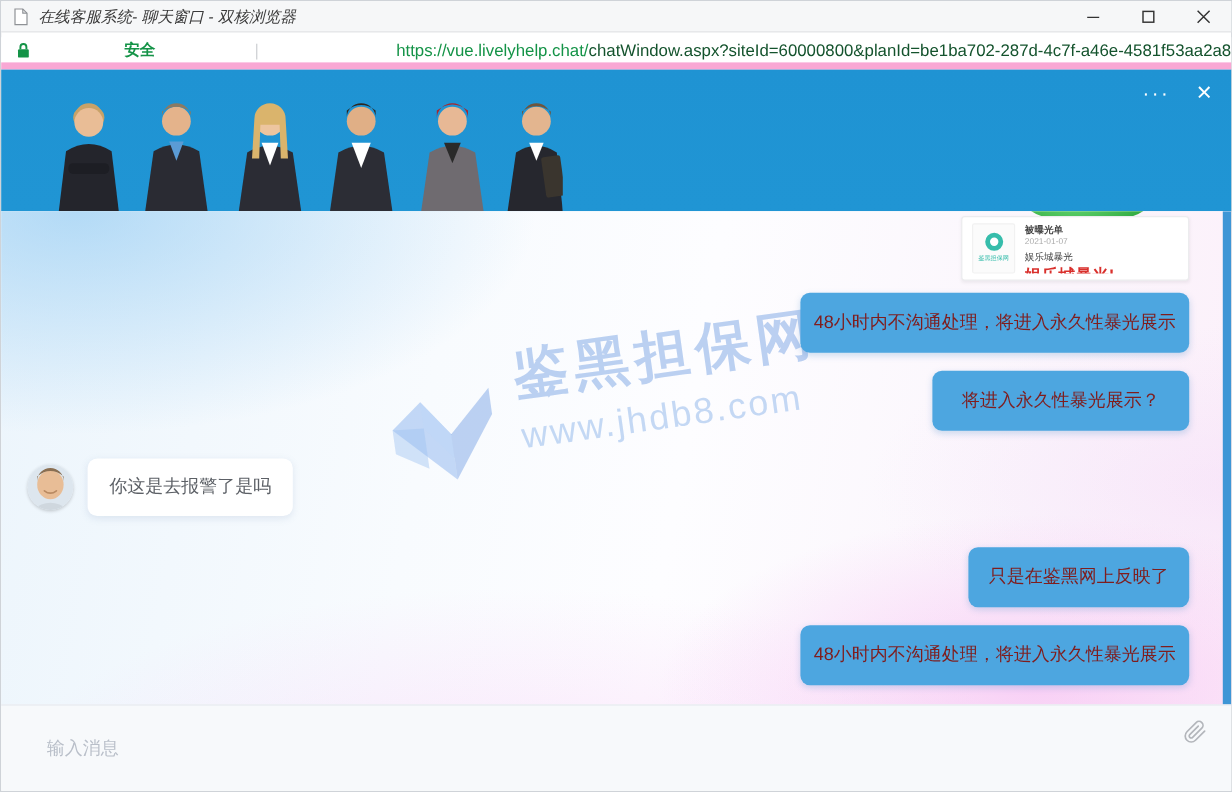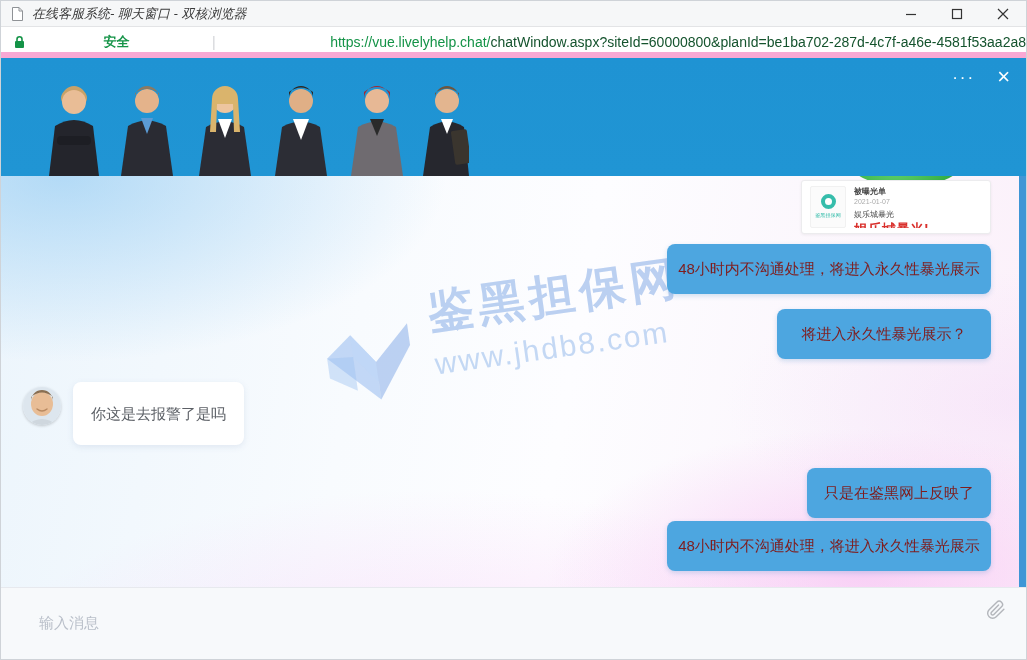--- a/index.html
+++ b/index.html
@@ -56,22 +56,22 @@
   .card-date { font-size:7px; color:#aaa; margin-top:1px; }
   .card-desc { font-size:8px; color:#444; margin-top:4px; }
   .card-red { font-size:14px; font-weight:700; color:#d9302c; margin-top:1px; }
 
   
   .bubble { position:absolute; border-radius:8px; display:flex; align-items:center; justify-content:center; font-size:15px; line-height:1.2; }
   .bubble.right { background:#4da6e0; color:#7f1d1d; font-weight:400; box-shadow:0 2px 5px rgba(70,140,200,0.25); }
   .bubble.left { background:#fff; color:#5c6066; font-weight:400; box-shadow:0 2px 6px rgba(120,140,180,0.16); }
   .b1 { right:35px; top:68px;  width:324px; height:50px; }
   .b2 { right:35px; top:133px; width:214px; height:50px; }
-  .bl { left:72px;  top:206px; width:171px; height:63px; }
-  .b3 { right:35px; top:280px; width:184px; height:50px;margin-top:12px; }
+  .bl { left:72px;  top:206px; width:171px; height:48px; }
+  .b3 { right:35px; top:280px; width:184px; height:50px; }
   .b4 { right:35px; top:345px; width:324px; height:50px; }
   .avatar { position:absolute; left:22px; top:211px; width:38px; height:38px; border-radius:50%; overflow:hidden; box-shadow:0 1px 3px rgba(0,0,0,0.2); }
 
   
   .composer { position:absolute; left:0; right:0; bottom:0; height:72px; background:#f7f9fb; border-top:1px solid #e7e9ee; }
   .msg-input { position:absolute; left:38px; top:26px; width:900px; height:54px; border:none; background:transparent; resize:none; outline:none; font-size:15px; color:#555; font-family:inherit; }
   .msg-input::placeholder { color:#b9bfc9; }
   .attach-btn { position:absolute; right:20px; top:12px; cursor:pointer; }
 </style>
 </head>

